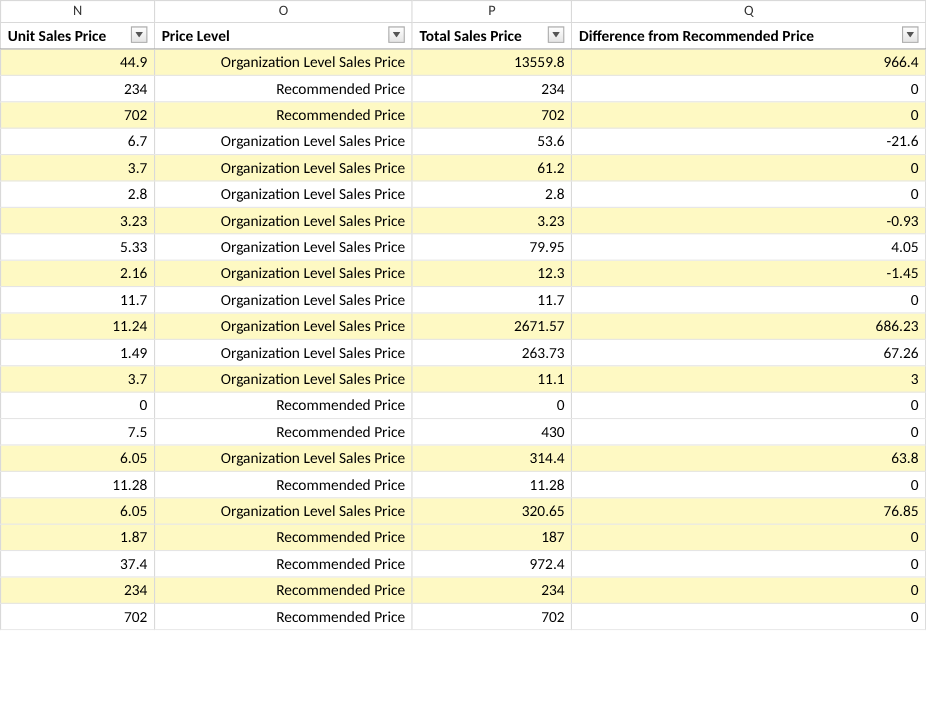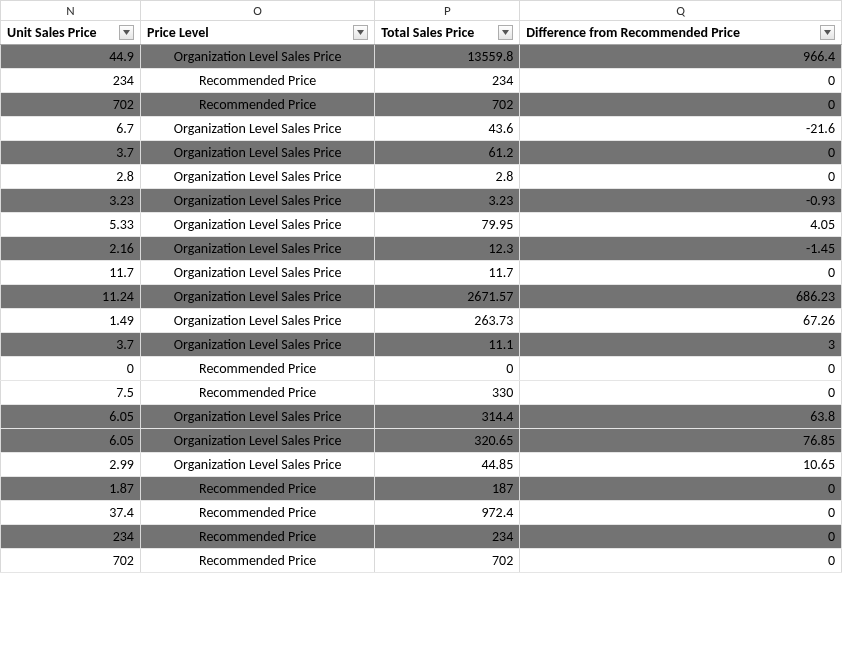--- a/index.html
+++ b/index.html
@@ -32,21 +32,21 @@
     border-top: 1px solid #d9d9d9;
     border-left: 1px solid #d9d9d9;
     border-right: 1px solid #d9d9d9;
     padding: 3px 6px;
     vertical-align: middle;
     height: 22px;
     position: relative;
   }
   .header-cell {
     display: flex;
-    align-items: center;
+    align-items: flex-start;
     justify-content: space-between;
     gap: 16px;
   }
   .header-label { white-space: nowrap; }
   .filter-btn {
     width: 15px;
     height: 15px;
     border: 1px solid #adadad;
     background: linear-gradient(#fefefe, #e5e5e5);
     display: flex;
@@ -56,24 +56,24 @@
   }
   .filter-btn svg { display: block; }
   .data-row td {
     border-left: 1px solid #d9d9d9;
     border-right: 1px solid #d9d9d9;
     border-bottom: 1px solid #e5e5e5;
     padding: 3px 6px;
     height: 22px;
     vertical-align: middle;
   }
-  .data-row.band td { background: #737373; }
+  .data-row.band td { background: #fef9c3; }
   .data-row.noband td { background: #ffffff; }
   .num { text-align: right; }
-  .txt { text-align: center; }
+  .txt { text-align: right; }
   .col-n { width: 140px; }
   .col-o { width: 235px; }
   .col-p { width: 145px; }
   .col-q { width: 322px; }
 </style>
 </head>
 <body>
 
 <table class="sheet">
   <colgroup>
@@ -150,21 +150,21 @@
       </tr>
       <tr class="data-row band">
         <td class="num">702</td>
         <td class="txt">Recommended Price</td>
         <td class="num">702</td>
         <td class="num">0</td>
       </tr>
       <tr class="data-row noband">
         <td class="num">6.7</td>
         <td class="txt">Organization Level Sales Price</td>
-        <td class="num">43.6</td>
+        <td class="num">53.6</td>
         <td class="num">-21.6</td>
       </tr>
       <tr class="data-row band">
         <td class="num">3.7</td>
         <td class="txt">Organization Level Sales Price</td>
         <td class="num">61.2</td>
         <td class="num">0</td>
       </tr>
       <tr class="data-row noband">
         <td class="num">2.8</td>
@@ -216,41 +216,41 @@
       </tr>
       <tr class="data-row noband">
         <td class="num">0</td>
         <td class="txt">Recommended Price</td>
         <td class="num">0</td>
         <td class="num">0</td>
       </tr>
       <tr class="data-row noband">
         <td class="num">7.5</td>
         <td class="txt">Recommended Price</td>
-        <td class="num">330</td>
+        <td class="num">430</td>
         <td class="num">0</td>
       </tr>
       <tr class="data-row band">
         <td class="num">6.05</td>
         <td class="txt">Organization Level Sales Price</td>
         <td class="num">314.4</td>
         <td class="num">63.8</td>
       </tr>
+      <tr class="data-row noband">
+        <td class="num">11.28</td>
+        <td class="txt">Recommended Price</td>
+        <td class="num">11.28</td>
+        <td class="num">0</td>
+      </tr>
       <tr class="data-row band">
         <td class="num">6.05</td>
         <td class="txt">Organization Level Sales Price</td>
         <td class="num">320.65</td>
         <td class="num">76.85</td>
       </tr>
-      <tr class="data-row noband">
-        <td class="num">2.99</td>
-        <td class="txt">Organization Level Sales Price</td>
-        <td class="num">44.85</td>
-        <td class="num">10.65</td>
-      </tr>
       <tr class="data-row band">
         <td class="num">1.87</td>
         <td class="txt">Recommended Price</td>
         <td class="num">187</td>
         <td class="num">0</td>
       </tr>
       <tr class="data-row noband">
         <td class="num">37.4</td>
         <td class="txt">Recommended Price</td>
         <td class="num">972.4</td>

